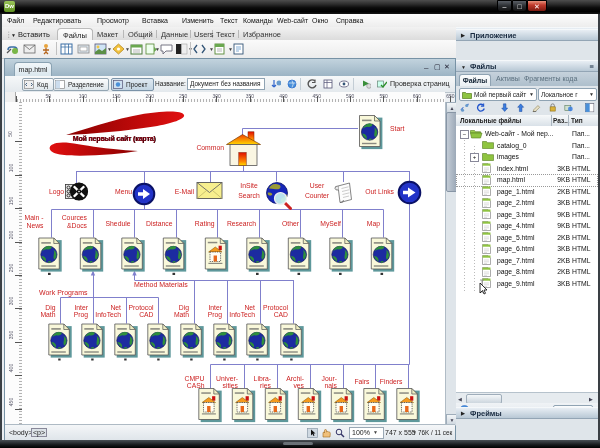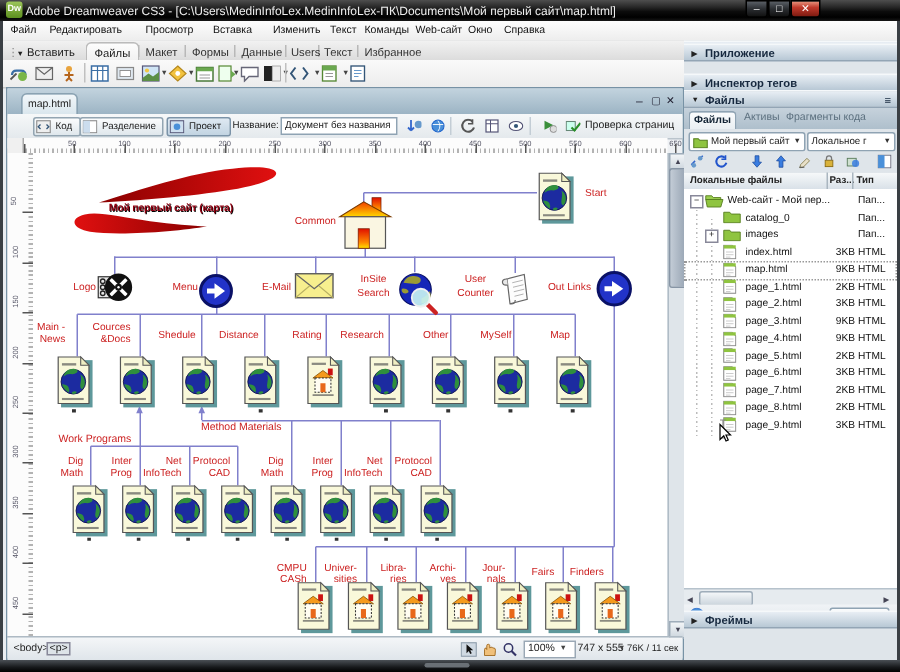--- a/index.html
+++ b/index.html
@@ -49,21 +49,20 @@
 
 #lframe{left:0;top:14px;width:2px;height:426px;background:#3a3f44;}
 #rframe{left:598px;top:14px;width:2px;height:426px;background:#3a3f44;}
 #bframe{left:0;top:440px;width:600px;height:8px;background:linear-gradient(#4a4f55,#17191c 60%,#000);}
 </style>
 </head>
 <body>
 <div id="app">
   <div id="titlebar" class="abs"></div>
   <div id="dwicon" class="abs">Dw</div>
-  <div id="titletxt" class="abs">Adobe Dreamweaver CS3 - [C:\Users\MedinInfoLex.MedinInfoLex-ПК\Documents\Мой первый сайт\map.html]</div>
   <div class="winbtn abs" style="left:497px;width:15px;background:linear-gradient(#5a5f66,#2a2d31 50%,#111);">–</div>
     <div class="winbtn abs" style="left:512px;width:15px;background:linear-gradient(#5a5f66,#2a2d31 50%,#111);">□</div>
     <div class="winbtn abs" style="left:527px;width:20px;background:linear-gradient(#e8927c,#c0392b 40%,#7c1a10);">✕</div>
   <div id="menubar" class="abs">
       <span class="mi" style="left:5px;">Файл</span>
       <span class="mi" style="left:31px;">Редактировать</span>
       <span class="mi" style="left:95px;">Просмотр</span>
       <span class="mi" style="left:140px;">Вставка</span>
       <span class="mi" style="left:180px;">Изменить</span>
       <span class="mi" style="left:218px;">Текст</span>
@@ -76,21 +75,21 @@
       <span class="mi" style="left:3px;top:3px;color:#888;">⋮</span>
       <span class="mi" style="left:9px;"><span style="font-size:5px;">▼</span> Вставить</span>
       <span class="itab" style="left:55px;background:linear-gradient(#fdfdfd,#f0f0f0);border:1px solid #bbb;border-bottom:none;">Файлы</span>
       <span class="abs" style="left:90px;top:3px;width:1px;height:8px;background:#b8b8b8;"></span>
       <span class="abs" style="left:121px;top:3px;width:1px;height:8px;background:#b8b8b8;"></span>
       <span class="abs" style="left:154px;top:3px;width:1px;height:8px;background:#b8b8b8;"></span>
       <span class="abs" style="left:188px;top:3px;width:1px;height:8px;background:#b8b8b8;"></span>
       <span class="abs" style="left:210px;top:3px;width:1px;height:8px;background:#b8b8b8;"></span>
       <span class="abs" style="left:236px;top:3px;width:1px;height:8px;background:#b8b8b8;"></span>
       <span class="mi" style="left:95px;color:#333;">Макет</span>
-      <span class="mi" style="left:126px;color:#333;">Формы</span>
+      <span class="mi" style="left:126px;color:#333;">Общий</span>
       <span class="mi" style="left:159px;color:#333;">Данные</span>
       <span class="mi" style="left:192px;color:#333;">Users</span>
       <span class="mi" style="left:214px;color:#333;">Текст</span>
       <span class="mi" style="left:241px;color:#333;">Избранное</span>
     </div>
   <div id="iconbar" class="abs">
       <svg class="abs" style="left:4px;top:3px;" width="13" height="12" viewBox="0 0 13 12">
         <path d="M2,7 q0,-3 3,-3 h3 q3,0 3,3" fill="none" stroke="#3a6ea5" stroke-width="1.5"></path>
         <circle cx="9" cy="8" r="3" fill="#7ab648"></circle>
         <path d="M1,10 l4,-4" stroke="#555" stroke-width="1.2"></path>
@@ -512,24 +511,20 @@
   </div>
   <div id="rpanel" class="abs">
     <div class="phead" style="top:0;">
         <span class="arr">▶</span>
         <span class="ptxt">CSS</span>
       </div>
     <div class="phead" style="top:2px;">
         <span class="arr">▶</span>
         <span class="ptxt">Приложение</span>
       </div>
-    <div class="phead" style="top:22px;">
-        <span class="arr">▶</span>
-        <span class="ptxt">Инспектор тегов</span>
-      </div>
     <div class="phead" style="top:33px;">
         <span class="arr" style="top:3px;">▼</span>
         <span class="ptxt">Файлы</span>
         <span style="position:absolute;right:4px;top:1px;font-weight:normal;">≡</span>
       </div>
     <div id="ftabs" class="abs">
         <span class="abs" style="left:3px;top:2px;width:30px;height:12px;background:linear-gradient(#fbfcfd,#e8eef2);border:1px solid #8fa3b3;border-bottom:none;border-radius:3px 3px 0 0;text-align:center;line-height:12px;font-weight:bold;color:#123;">Файлы</span>
         <span class="abs" style="left:40px;top:3px;color:#5c707f;">Активы</span>
         <span class="abs" style="left:68px;top:3px;color:#5c707f;">Фрагменты кода</span>
       </div>

